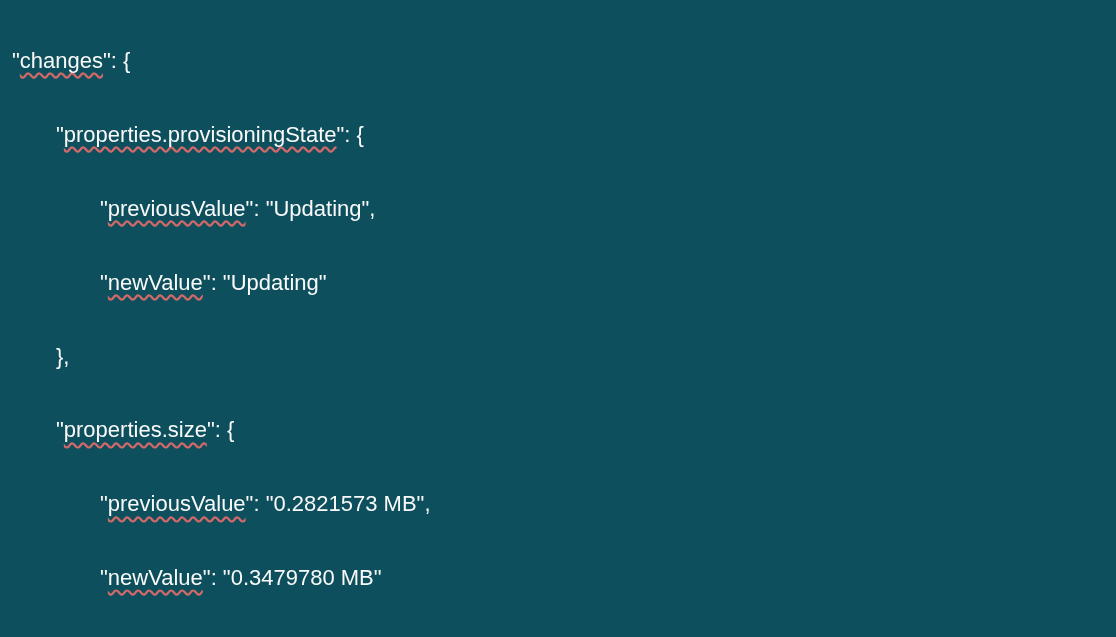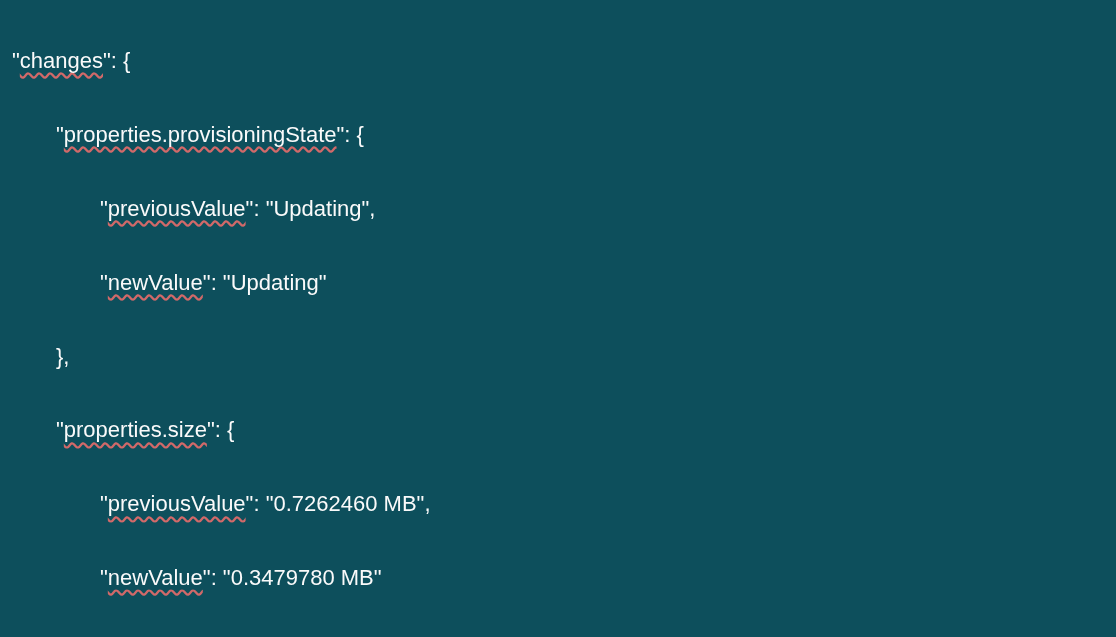--- a/index.html
+++ b/index.html
@@ -32,21 +32,21 @@
 </head>
 <body>
 
 <div class="code">
 <span class="line"><span class="q">"</span><span class="err">changes</span><span class="q">"</span><span class="p">: {</span></span>
 <span class="line ind1"><span class="q">"</span><span class="err">properties.provisioningState</span><span class="q">"</span><span class="p">: {</span></span>
 <span class="line ind2"><span class="q">"</span><span class="err">previousValue</span><span class="q">"</span><span>: </span><span class="q">"</span><span>Updating</span><span class="q">"</span><span>,</span></span>
 <span class="line ind2"><span class="q">"</span><span class="err">newValue</span><span class="q">"</span><span>: </span><span class="q">"</span><span>Updating</span><span class="q">"</span></span>
 <span class="line ind1"><span>},</span></span>
 <span class="line ind1"><span class="q">"</span><span class="err">properties.size</span><span class="q">"</span><span class="p">: {</span></span>
-<span class="line ind2"><span class="q">"</span><span class="err">previousValue</span><span class="q">"</span><span>: </span><span class="q">"</span><span>0.7262460 MB</span><span class="q">"</span><span>,</span></span>
+<span class="line ind2"><span class="q">"</span><span class="err">previousValue</span><span class="q">"</span><span>: </span><span class="q">"</span><span>0.2821573 MB</span><span class="q">"</span><span>,</span></span>
 <span class="line ind2"><span class="q">"</span><span class="err">newValue</span><span class="q">"</span><span>: </span><span class="q">"</span><span>0.3479780 MB</span><span class="q">"</span></span>
 <span class="line ind1"></span>
 
 
 
 
 
 
 
 </div>

